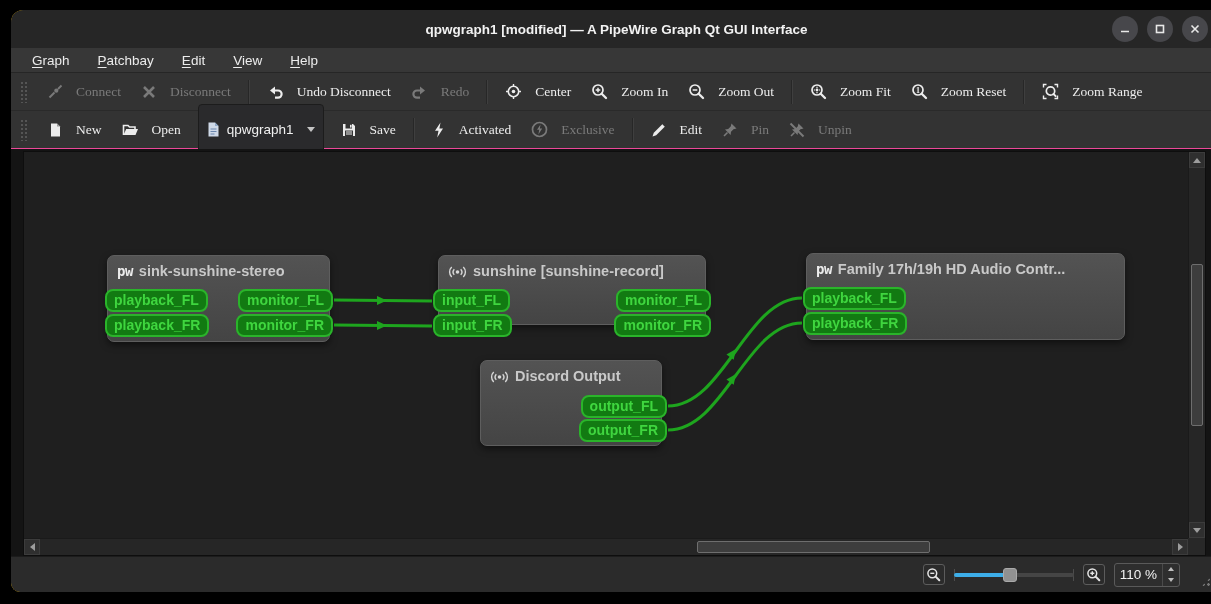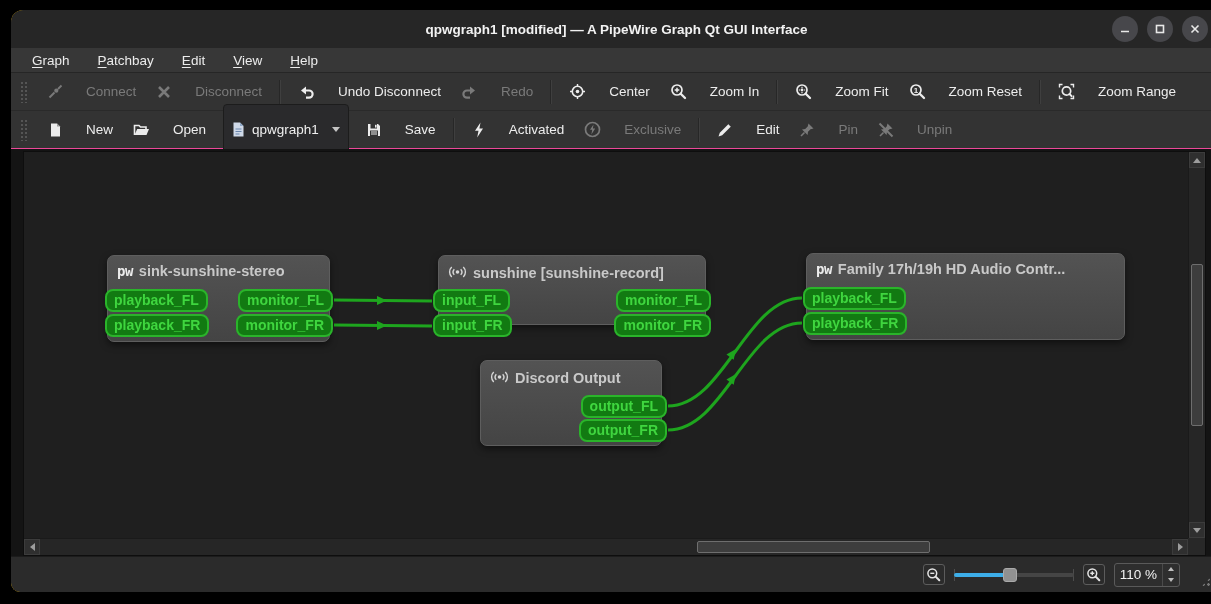--- a/index.html
+++ b/index.html
@@ -16,40 +16,40 @@
   .menubar{height:24px;background:#373737;border-bottom:1px solid #262626;display:flex;align-items:center;
            padding-left:12px;gap:10px;font-size:13.5px;color:#ececec;flex:none;}
   .menu-item{padding:1px 9px;}
   .menu-item u{text-decoration:underline;text-underline-offset:2px;}
   
   .toolbar{height:37px;background:#333;display:flex;align-items:center;padding-left:6px;gap:2px;flex:none;}
   .tb1{border-bottom:1px solid #2a2a2a;}
   .tb2{border-bottom:1px solid #ec4899;}
   .handle{width:8px;height:22px;margin:0 8px 0 3px;
           background-image:radial-gradient(#555 1px,transparent 1.3px);background-size:4px 4px;}
-  .tbtn{display:flex;align-items:center;gap:23px;padding:0 9px;height:29px;border:none;background:none;
-        color:#ededed;font-size:13.5px;font-family:Liberation Sans, sans-serif;border-radius:3px;white-space:nowrap;}
+  .tbtn{display:flex;align-items:center;gap:13px;padding:0 9px;height:29px;border:none;background:none;
+        color:#ededed;font-size:13.5px;font-family:Liberation Serif, serif;border-radius:3px;white-space:nowrap;}
   .tbtn svg{flex:none;}
   .tbtn.disabled{color:#7a7a7a;}
   .tsep{width:2px;height:24px;margin:0 6px;background:linear-gradient(90deg,#272727 50%,#3f3f3f 50%);}
   .combo{height:25px;margin:0 6px;padding:12px 8px;background:#2a2a2c;border:1px solid #1c1c1c;border-radius:4px;
          display:flex;align-items:center;gap:7px;color:#f0f0f0;font-size:13.5px;}
   .combo-arrow{width:0;height:0;border-left:4px solid transparent;border-right:4px solid transparent;
                border-top:5px solid #c4c4c4;margin-left:6px;}
   
   .central{flex:1;position:relative;background:#141414;}
   .scrollarea{position:absolute;left:12px;top:2px;width:1183px;bottom:0;background:#1f1f1f;
               border:1px solid #0e0e0e;box-sizing:border-box;}
   .canvas{position:absolute;left:0;top:0;right:17px;bottom:17px;overflow:hidden;background:#1f1f1f;}
   .wires{position:absolute;left:0;top:0;}
   .wire{stroke:#1ea51e;stroke-width:3;fill:none;}
   .wire-arrow{fill:#1ea51e;}
   .node{position:absolute;background:linear-gradient(180deg,#535353,#444);border:1px solid #5e5e5e;
         border-radius:7px;box-shadow:0 3px 7px rgba(0,0,0,.5);box-sizing:border-box;}
-  .node-header{display:flex;align-items:flex-end;gap:6px;padding:7px 2px 0 9px;color:#c9c9c9;
+  .node-header{display:flex;align-items:flex-start;gap:6px;padding:7px 2px 0 9px;color:#c9c9c9;
                font-weight:bold;font-size:14.5px;white-space:nowrap;overflow:hidden;}
   .pw-logo{font-family:"DejaVu Sans Mono",monospace;font-weight:bold;font-size:14px;color:#ececec;letter-spacing:-0.5px;flex:none;}
   .bc-icon{flex:none;}
   .port{position:absolute;height:19px;line-height:19px;padding:0 7px;background:#127a12;border:2px solid #2ab42a;
         border-radius:8px;color:#3fd63f;font-size:14px;white-space:nowrap;font-weight:bold;}
   
   .vscroll{position:absolute;top:0;right:0;width:17px;bottom:17px;background:#262626;border-left:1px solid #1a1a1a;box-sizing:border-box;}
   .hscroll{position:absolute;left:0;bottom:0;height:17px;right:17px;background:#262626;border-top:1px solid #1a1a1a;box-sizing:border-box;}
   .scroll-corner{position:absolute;right:0;bottom:0;width:17px;height:17px;background:#282828;}
   .sbtn{position:absolute;background:#2f2f2f;border:1px solid #3c3c3c;display:flex;align-items:center;justify-content:center;box-sizing:border-box;}
@@ -159,20 +159,28 @@
         <span>Center</span>
       </button>
       <button class="tbtn">
         <svg width="17" height="17" stroke="currentColor" fill="none">
           <circle cx="7" cy="7" r="5" stroke-width="1.7"></circle>
             <path d="M10.7 10.7 L15 15" stroke-width="2.3" stroke-linecap="round"></path>
           <path d="M4.7 7 H9.3 M7 4.7 V9.3" stroke-width="1.5"></path>
         </svg>
         <span>Zoom In</span>
       </button>
+      <button class="tbtn">
+        <svg width="17" height="17" stroke="currentColor" fill="none">
+          <circle cx="7" cy="7" r="5" stroke-width="1.7"></circle>
+            <path d="M10.7 10.7 L15 15" stroke-width="2.3" stroke-linecap="round"></path>
+          <path d="M4.7 7 H9.3" stroke-width="1.5"></path>
+        </svg>
+        <span>Zoom Out</span>
+      </button>
       <div class="tsep"></div>
       <button class="tbtn">
         <svg width="17" height="17" stroke="currentColor" fill="currentColor">
           <circle cx="7" cy="7" r="5" fill="none" stroke-width="1.7"></circle>
             <path d="M10.7 10.7 L15 15" stroke-width="2.3" stroke-linecap="round" fill="none"></path>
           <circle cx="7" cy="7" r="1.4" stroke="none"></circle>
             <path d="M7 3.8 V5 M7 9 V10.2 M3.8 7 H5 M9 7 H10.2" stroke-width="1.2" fill="none"></path>
         </svg>
         <span>Zoom Fit</span>
       </button>

